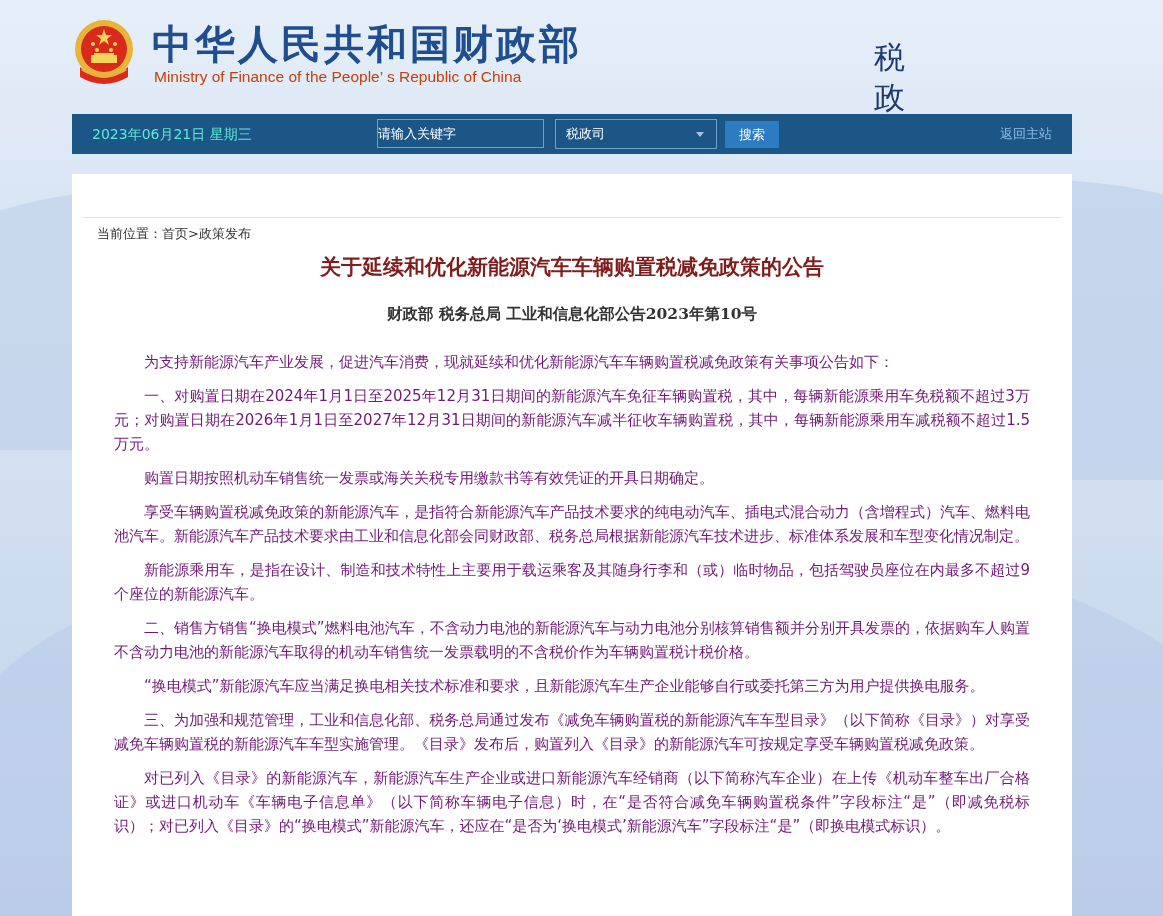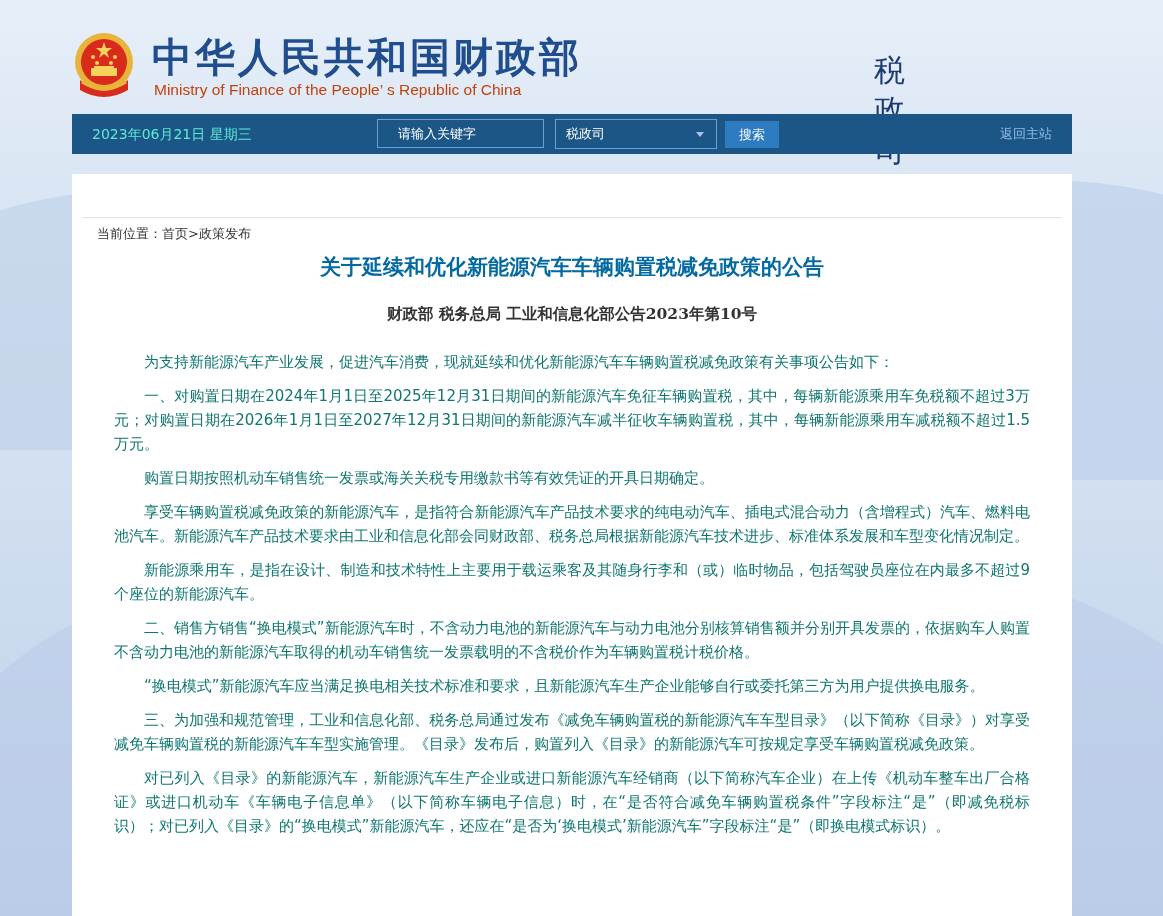--- a/index.html
+++ b/index.html
@@ -14,21 +14,21 @@
     background: rgba(186,205,232,0.55); border-radius: 50% 50% 0 0;
   }
   .bg-hill2 {
     position: absolute; right: -160px; top: 180px; width: 560px; height: 300px;
     background: rgba(182,202,231,0.55); border-radius: 50% 50% 0 0;
   }
   .bg-hill3 {
     position: absolute; left: -50px; top: 520px; width: 1300px; height: 500px;
     background: rgba(175,196,228,0.35); border-radius: 50% 50% 0 0;
   }
-  .header { position: absolute; left: 0; top: 16px; width: 930px; height: 112px; }
+  .header { position: absolute; left: 0; top: 3px; width: 930px; height: 112px; }
   .emblem {
     position: absolute; left: 72px; top: 16px; width: 64px; height: 68px;
   }
   .logo-cn {
     position: absolute; left: 152px; top: 18px;
     font-family: "DejaVu Sans", sans-serif; font-weight: bold;
     font-size: 40px; letter-spacing: 3px; color: #1f4d8d; line-height: 46px;
   }
   .logo-en {
     position: absolute; left: 154px; top: 64px;
@@ -44,21 +44,21 @@
     position: absolute; left: 72px; top: 114px; width: 1000px; height: 40px;
     background: #1c5687;
   }
   .nav-date {
     position: absolute; left: 20px; top: 0; line-height: 40px;
     color: #5eead4; font-size: 14px;
   }
   .search-input {
     position: absolute; left: 305px; top: 5px; width: 167px; height: 29px;
     border: 1px solid #6f9fd1; background: transparent; color: #ffffff;
-    font-family: "DejaVu Sans", sans-serif; font-size: 13px; padding-left: 20px;
+    font-family: "DejaVu Sans", sans-serif; font-size: 13px; padding-left: 0;
     outline: none;
   }
   .search-input::placeholder { color: #ffffff; }
   .dept-select {
     position: absolute; left: 483px; top: 5px; width: 162px; height: 30px;
     border: 1px solid #6f9fd1; color: #ffffff; font-size: 13px;
     line-height: 28px; padding-left: 10px; cursor: pointer;
   }
   .dept-select .caret {
     position: absolute; right: 12px; top: 12px; width: 0; height: 0;
@@ -84,31 +84,31 @@
     margin-top: 36px;
   }
   .breadcrumb a { color: #333; text-decoration: none; }
   .crumb-divider {
     position: absolute; left: 10px; top: 43px; width: 980px; height: 1px;
     background: #e3e3e3;
   }
   .title {
     position: absolute; left: 0; top: 78px; width: 1000px; text-align: center;
     font-family: "DejaVu Sans", sans-serif; font-weight: bold;
-    font-size: 21px; color: #0369a1; line-height: 30px;
+    font-size: 21px; color: #7f1d1d; line-height: 30px;
   }
   .subtitle {
     position: absolute; left: 0; top: 128px; width: 1000px; text-align: center;
     font-family: "DejaVu Serif", "Liberation Serif", serif; font-weight: bold;
     font-size: 15.5px; color: #333; line-height: 24px;
   }
   .body-text {
     position: absolute; left: 42px; top: 176px; width: 916px;
     font-family: "DejaVu Sans", sans-serif; font-size: 15px;
-    color: #0f766e; line-height: 24px;
+    color: #701a75; line-height: 24px;
   }
   .body-text p { text-indent: 2em; margin-bottom: 10px; text-align: justify; }
 </style>
 </head>
 <body>
 
 <div class="bg-hill1"></div>
 <div class="bg-hill2"></div>
 <div class="bg-hill3"></div>
 
@@ -152,18 +152,18 @@
 
   <h1 class="title">关于延续和优化新能源汽车车辆购置税减免政策的公告</h1>
   <div class="subtitle">财政部  税务总局  工业和信息化部公告2023年第10号</div>
 
   <div class="body-text">
     <p>为支持新能源汽车产业发展，促进汽车消费，现就延续和优化新能源汽车车辆购置税减免政策有关事项公告如下：</p>
     <p>一、对购置日期在2024年1月1日至2025年12月31日期间的新能源汽车免征车辆购置税，其中，每辆新能源乘用车免税额不超过3万元；对购置日期在2026年1月1日至2027年12月31日期间的新能源汽车减半征收车辆购置税，其中，每辆新能源乘用车减税额不超过1.5万元。</p>
     <p>购置日期按照机动车销售统一发票或海关关税专用缴款书等有效凭证的开具日期确定。</p>
     <p>享受车辆购置税减免政策的新能源汽车，是指符合新能源汽车产品技术要求的纯电动汽车、插电式混合动力（含增程式）汽车、燃料电池汽车。新能源汽车产品技术要求由工业和信息化部会同财政部、税务总局根据新能源汽车技术进步、标准体系发展和车型变化情况制定。</p>
     <p>新能源乘用车，是指在设计、制造和技术特性上主要用于载运乘客及其随身行李和（或）临时物品，包括驾驶员座位在内最多不超过9个座位的新能源汽车。</p>
-    <p>二、销售方销售“换电模式”新能源汽车时，不含动力电池的新能源汽车与动力电池分别核算销售额并分别开具发票的，依据购车人购置不含动力电池的新能源汽车取得的机动车销售统一发票载明的不含税价作为车辆购置税计税价格。</p>
+    <p>二、销售方销售“换电模式”燃料电池汽车，不含动力电池的新能源汽车与动力电池分别核算销售额并分别开具发票的，依据购车人购置不含动力电池的新能源汽车取得的机动车销售统一发票载明的不含税价作为车辆购置税计税价格。</p>
     <p>“换电模式”新能源汽车应当满足换电相关技术标准和要求，且新能源汽车生产企业能够自行或委托第三方为用户提供换电服务。</p>
     <p>三、为加强和规范管理，工业和信息化部、税务总局通过发布《减免车辆购置税的新能源汽车车型目录》（以下简称《目录》）对享受减免车辆购置税的新能源汽车车型实施管理。《目录》发布后，购置列入《目录》的新能源汽车可按规定享受车辆购置税减免政策。</p>
     <p>对已列入《目录》的新能源汽车，新能源汽车生产企业或进口新能源汽车经销商（以下简称汽车企业）在上传《机动车整车出厂合格证》或进口机动车《车辆电子信息单》（以下简称车辆电子信息）时，在“是否符合减免车辆购置税条件”字段标注“是”（即减免税标识）；对已列入《目录》的“换电模式”新能源汽车，还应在“是否为‘换电模式’新能源汽车”字段标注“是”（即换电模式标识）。</p>
   </div>
 </div>
 
 </body></html>

